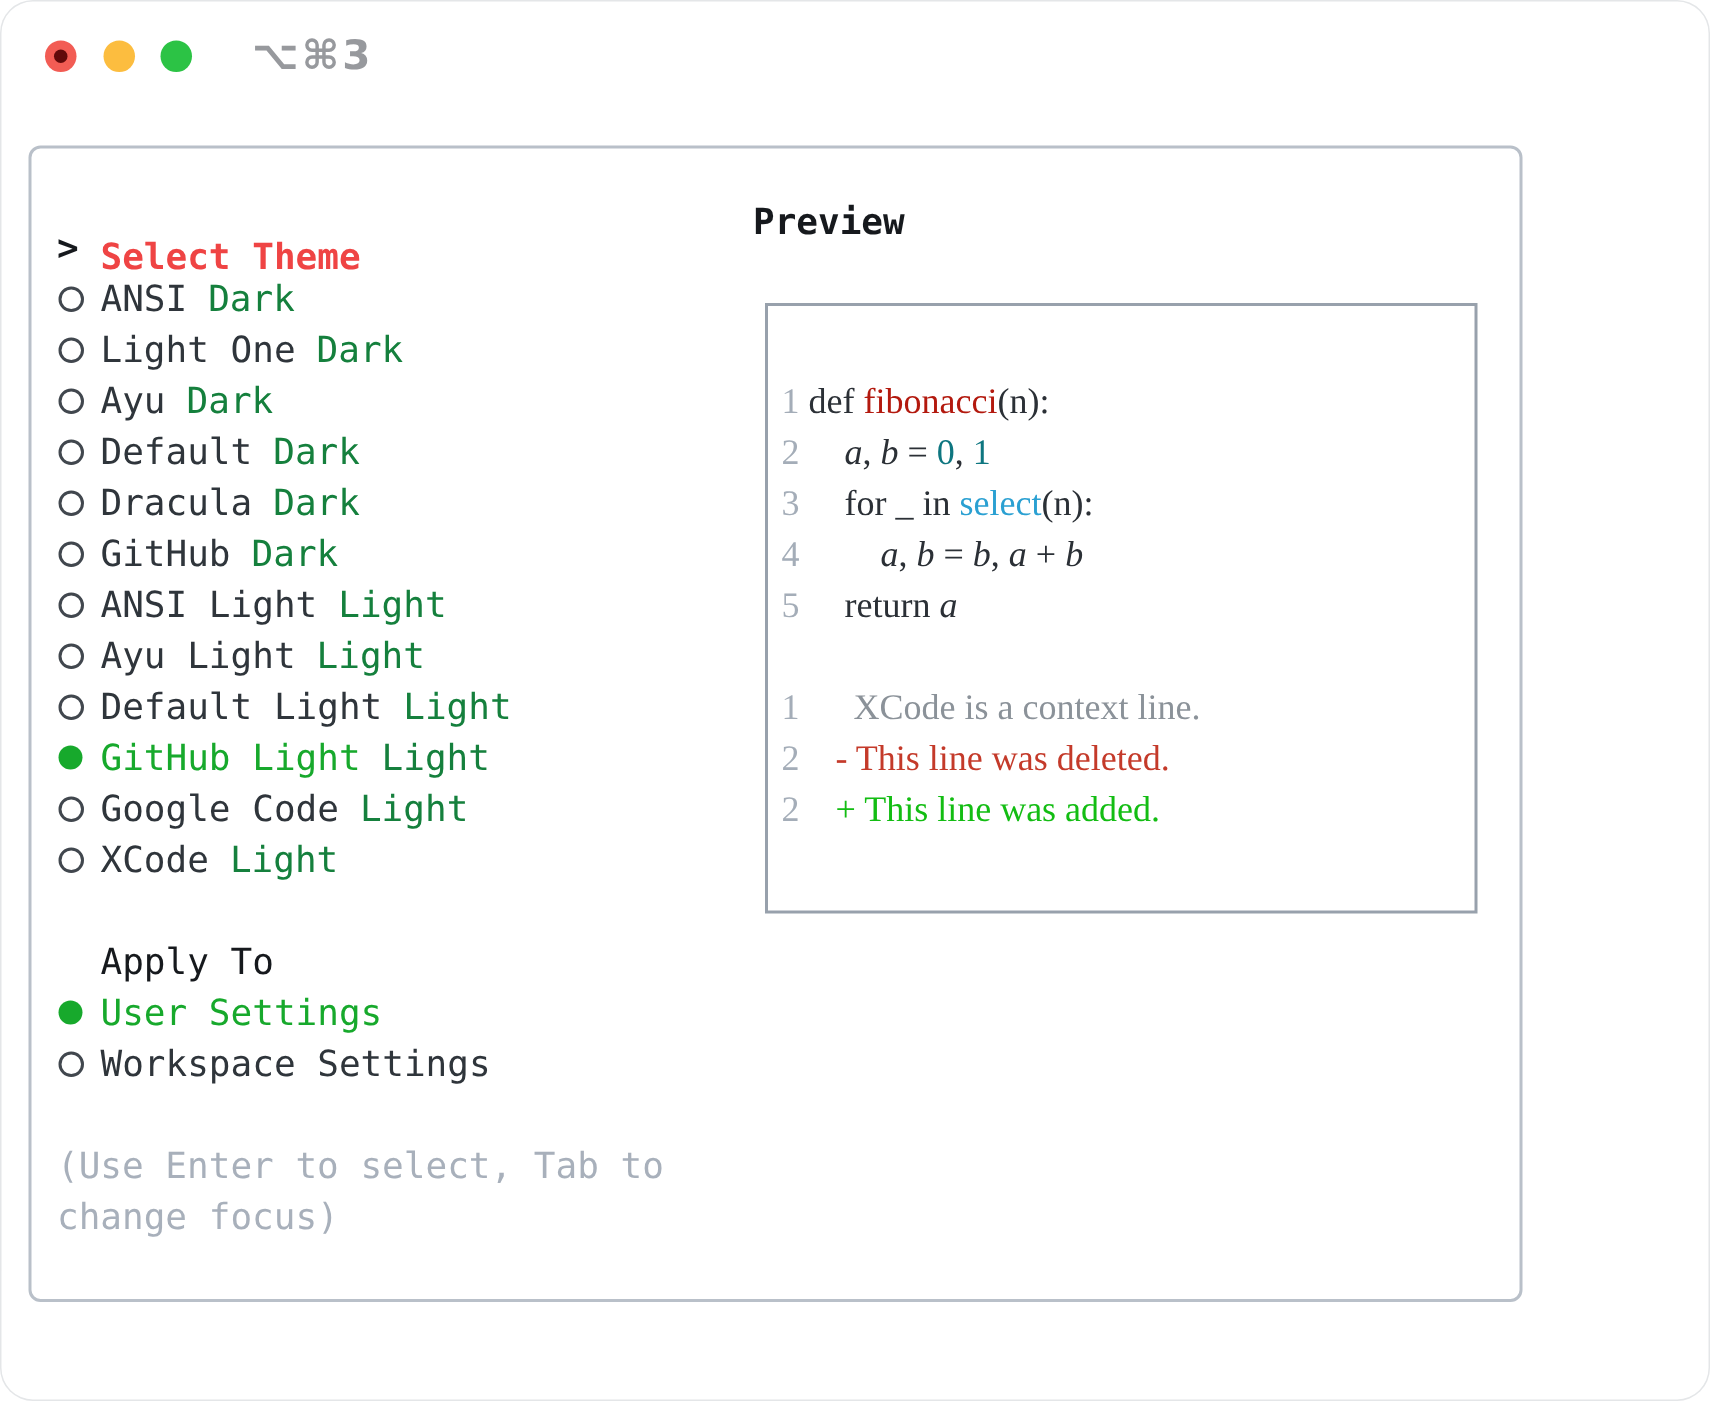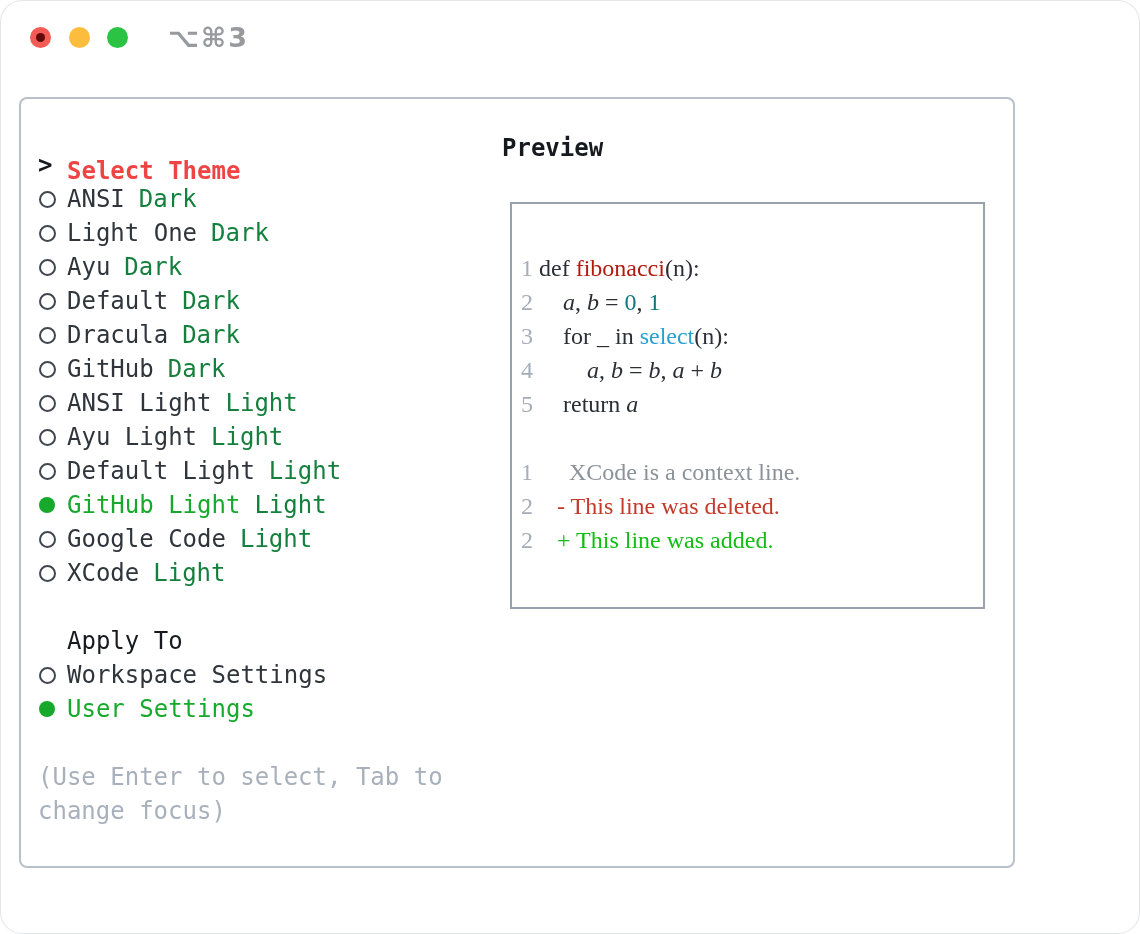--- a/index.html
+++ b/index.html
@@ -173,29 +173,29 @@
       <div class="blankrow"></div>
 
       <div class="row">
         <span class="marker"></span>
         <span class="hdr2">Apply To</span>
       </div>
 
       <div id="apply-rows">
           <div class="row">
             <span class="marker">
+              <span class="radio sel"></span>
+            </span>
+            <span class="t-name sel">User Settings</span>
+          </div>
+          <div class="row">
+            <span class="marker">
               <span class="radio"></span>
             </span>
             <span class="t-name">Workspace Settings</span>
-          </div>
-          <div class="row">
-            <span class="marker">
-              <span class="radio sel"></span>
-            </span>
-            <span class="t-name sel">User Settings</span>
           </div>
         </div>
 
       <div class="blankrow"></div>
 
       <div class="hint">(Use Enter to select, Tab to change focus)</div>
     </div>
 
     <div class="preview-hdr">Preview</div>
 

